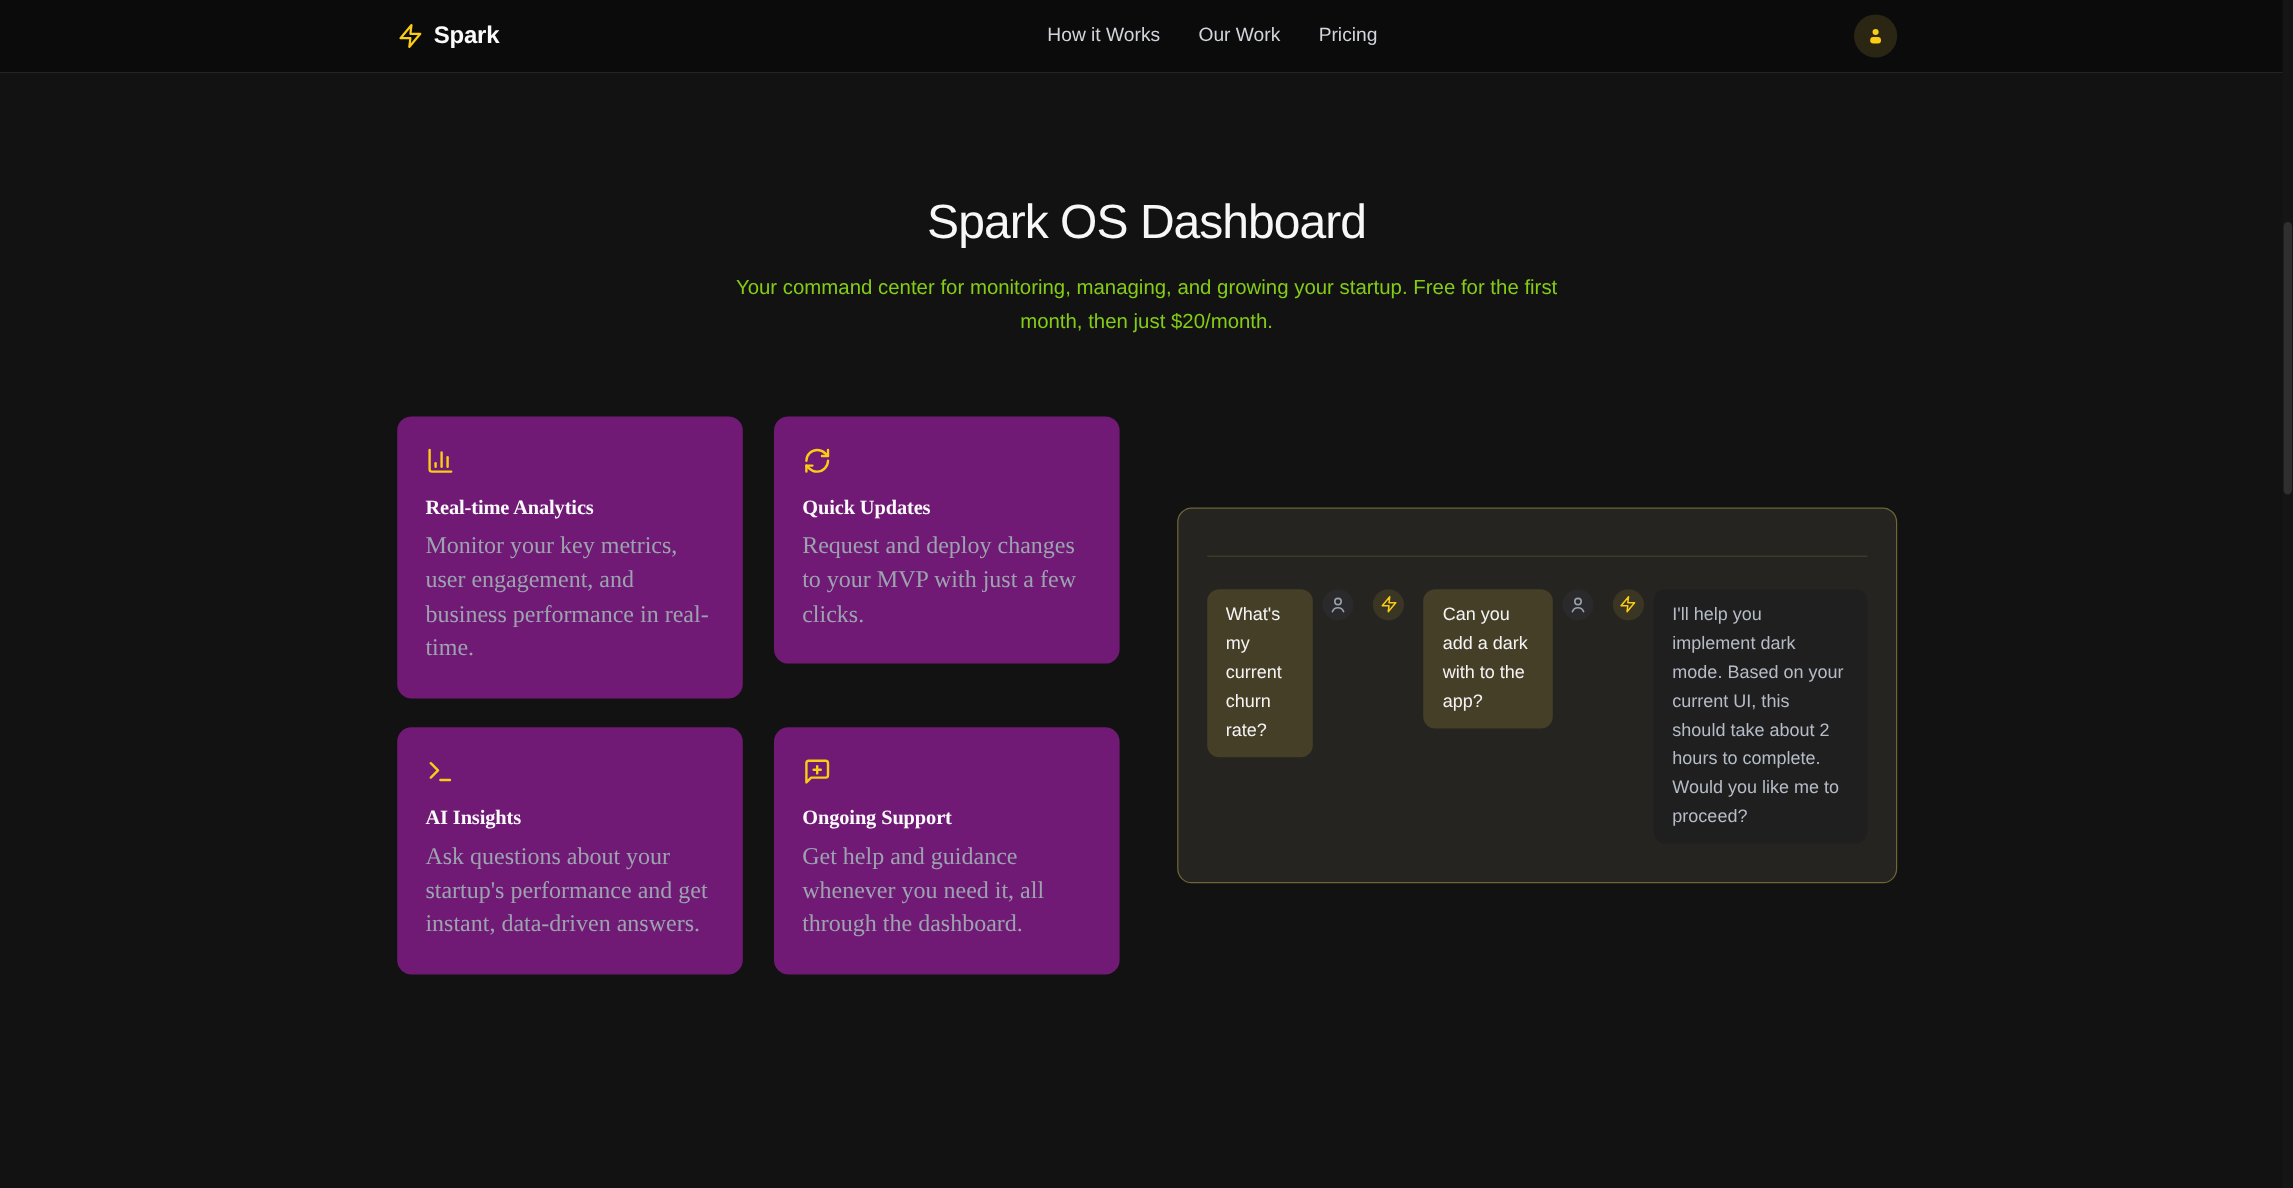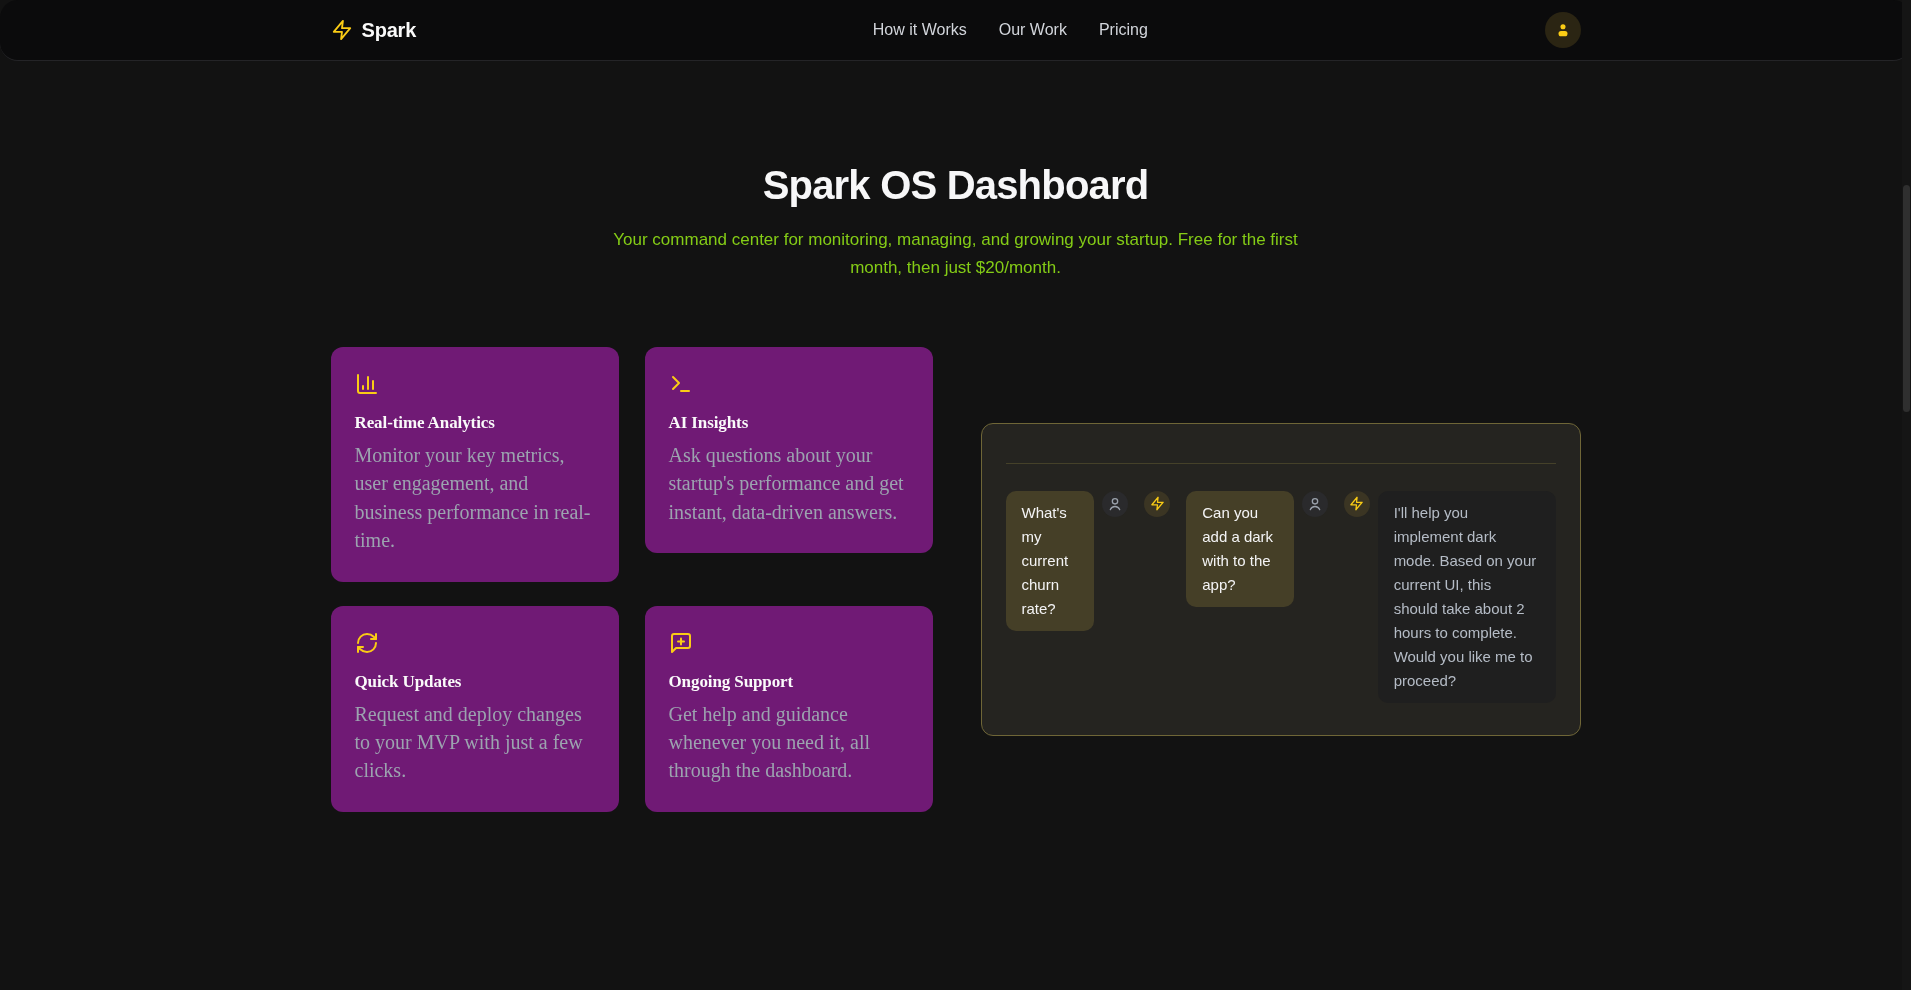--- a/index.html
+++ b/index.html
@@ -9,21 +9,20 @@
     font-family: "Liberation Sans", sans-serif;
     color: #fafafa;
     position: relative;
   }
 
   
   .header {
     height: 61px;
     background: #0b0b0c;
     border-bottom: 1px solid #242427;
-    border-radius: 18px;
   }
   .header-inner {
     width: 1250px;
     height: 100%;
     margin: 0 auto;
     display: flex;
     align-items: center;
   }
   .brand {
     display: flex;
@@ -62,21 +61,21 @@
     flex: 0 0 auto;
   }
 
   
   .hero {
     margin-top: 102px;
     text-align: center;
   }
   .hero h1 {
     font-size: 40px;
-    font-weight: 700;
+    font-weight: 400;
     letter-spacing: -0.8px;
     color: #f7f7f8;
   }
   .hero p {
     margin: 18px auto 0;
     max-width: 690px;
     font-size: 17px;
     line-height: 1.62;
     color: #84cc16;
   }
@@ -245,39 +244,39 @@
               <path d="M8 17v-3"></path>
           </svg>
         </span>
         <h3>Real-time Analytics</h3>
         <p>Monitor your key metrics, user engagement, and business performance in real-time.</p>
       </div>
 
       <div class="card">
         <span class="card-icon">
           <svg width="24" height="24" viewBox="0 0 24 24" fill="none" stroke="#facc15" stroke-width="2" stroke-linecap="round" stroke-linejoin="round">
-            <polyline points="4 17 10 11 4 5"></polyline>
-            <line x1="12" y1="19" x2="20" y2="19"></line>
-          </svg>
-        </span>
-        <h3>AI Insights</h3>
-        <p>Ask questions about your startup's performance and get instant, data-driven answers.</p>
-      </div>
-
-      <div class="card">
-        <span class="card-icon">
-          <svg width="24" height="24" viewBox="0 0 24 24" fill="none" stroke="#facc15" stroke-width="2" stroke-linecap="round" stroke-linejoin="round">
             <path d="M3 12a9 9 0 0 1 9-9 9.75 9.75 0 0 1 6.74 2.74L21 8"></path>
             <path d="M21 3v5h-5"></path>
             <path d="M21 12a9 9 0 0 1-9 9 9.75 9.75 0 0 1-6.74-2.74L3 16"></path>
             <path d="M8 16H3v5"></path>
           </svg>
         </span>
         <h3>Quick Updates</h3>
         <p>Request and deploy changes to your MVP with just a few clicks.</p>
+      </div>
+
+      <div class="card">
+        <span class="card-icon">
+          <svg width="24" height="24" viewBox="0 0 24 24" fill="none" stroke="#facc15" stroke-width="2" stroke-linecap="round" stroke-linejoin="round">
+            <polyline points="4 17 10 11 4 5"></polyline>
+            <line x1="12" y1="19" x2="20" y2="19"></line>
+          </svg>
+        </span>
+        <h3>AI Insights</h3>
+        <p>Ask questions about your startup's performance and get instant, data-driven answers.</p>
       </div>
 
       <div class="card">
         <span class="card-icon">
           <svg width="24" height="24" viewBox="0 0 24 24" fill="none" stroke="#facc15" stroke-width="2" stroke-linecap="round" stroke-linejoin="round">
             <path d="M21 15a2 2 0 0 1-2 2H7l-4 4V5a2 2 0 0 1 2-2h14a2 2 0 0 1 2 2z"></path>
             <path d="M12 7.5v6"></path>
               <path d="M9 10.5h6"></path>
           </svg>
         </span>

